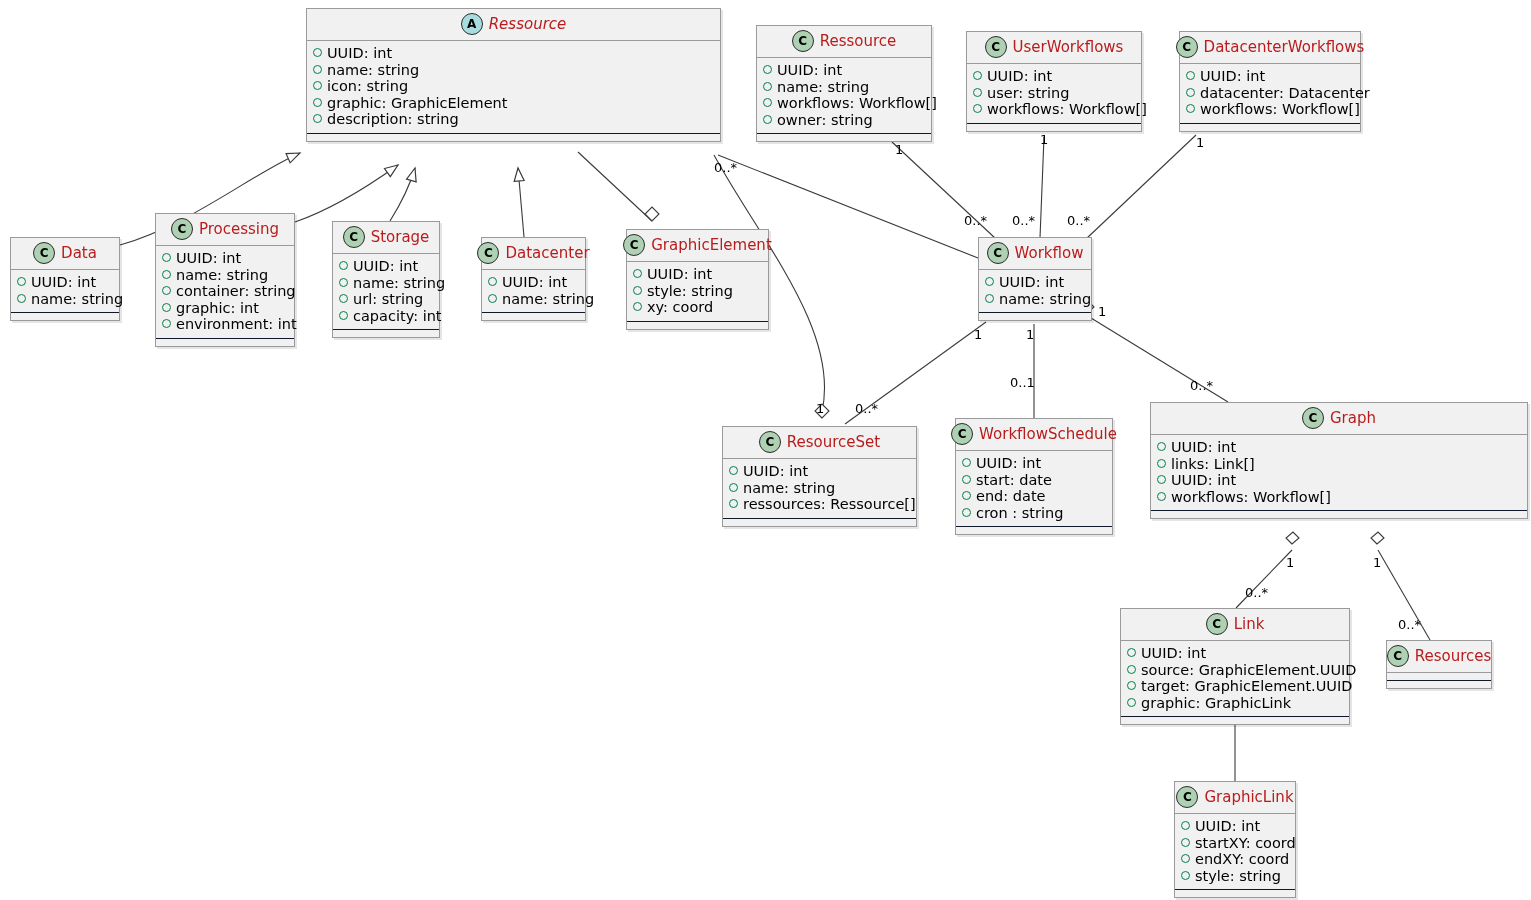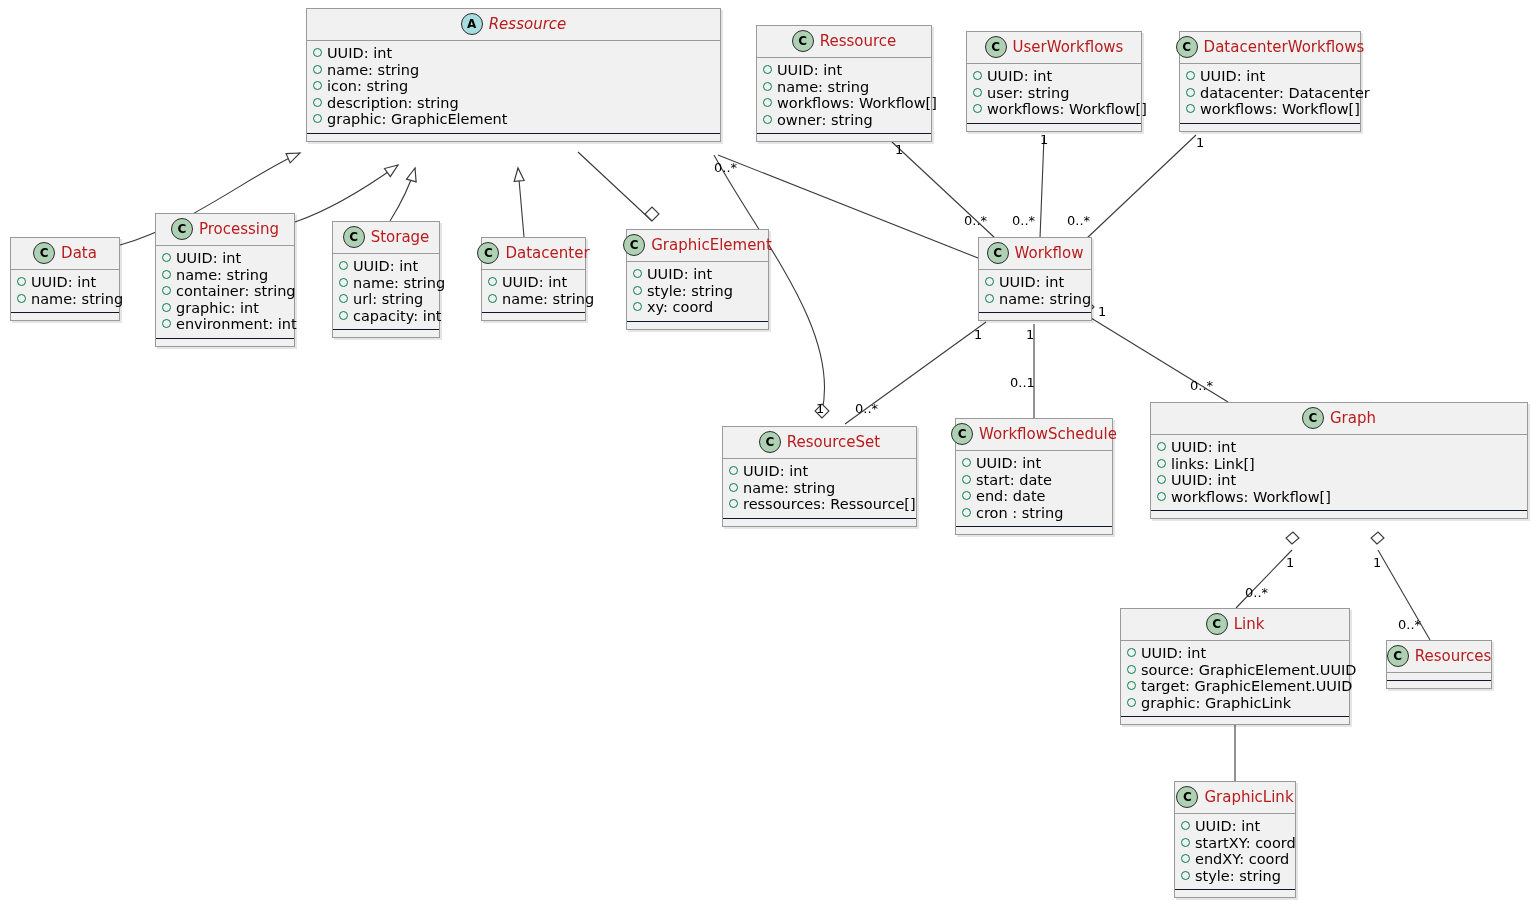--- a/index.html
+++ b/index.html
@@ -184,25 +184,25 @@
           <div class="uml-attr">
             <span class="vis-dot"></span>
             <span>name: string</span>
           </div>
           <div class="uml-attr">
             <span class="vis-dot"></span>
             <span>icon: string</span>
           </div>
           <div class="uml-attr">
             <span class="vis-dot"></span>
+            <span>graphic: GraphicElement</span>
+          </div>
+          <div class="uml-attr">
+            <span class="vis-dot"></span>
             <span>description: string</span>
-          </div>
-          <div class="uml-attr">
-            <span class="vis-dot"></span>
-            <span>graphic: GraphicElement</span>
           </div>
         </div>
         <div class="uml-methods"></div>
       </div>
       <div class="uml-class" style="left: 10px; top: 237px; width: 110px;">
         <div class="uml-header">
           <span class="stereo-icon cls">C</span>
           <span class="uml-name">Data</span>
         </div>
         <div class="uml-attrs">

